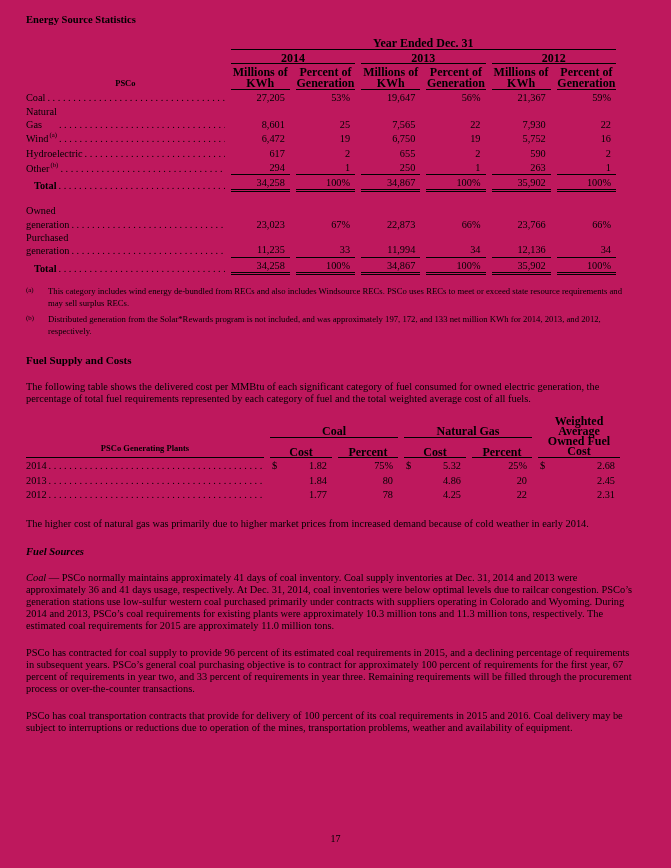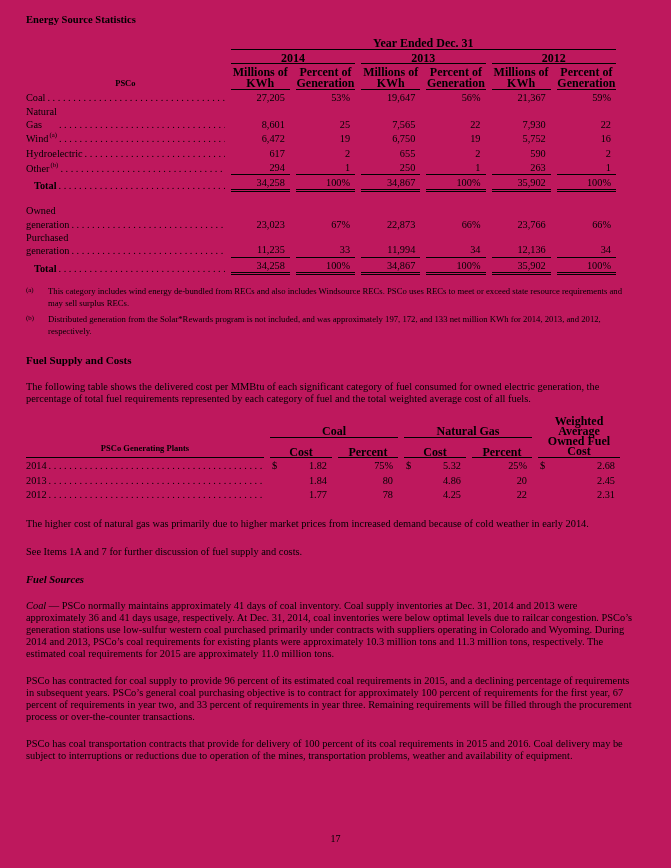--- a/index.html
+++ b/index.html
@@ -336,21 +336,20 @@
       <td class="num">4.25</td>
       <td class="num">22</td>
       <td class="dol"></td>
       <td class="num">2.31</td>
     </tr>
   </tbody>
     </table>
 
   <p class="body" style="margin-top:17px;">The higher cost of natural gas was primarily due to higher market prices from increased demand because of cold weather in early 2014.</p>
 
-  <p class="body" style="margin-top:16px;">See Items 1A and 7 for further discussion of fuel supply and costs.</p>
 
   <div class="subsection-title">Fuel Sources</div>
 
   <p class="body"><span class="i">Coal</span><span> — PSCo normally maintains approximately 41 days of coal inventory.  Coal supply inventories at Dec. 31, 2014 and 2013 were approximately 36 and 41 days usage, respectively.  At Dec. 31, 2014, coal inventories were below optimal levels due to railcar congestion. PSCo’s generation stations use low-sulfur western coal purchased primarily under contracts with suppliers operating in Colorado and Wyoming.  During 2014 and 2013, PSCo’s coal requirements for existing plants were approximately 10.3 million tons and 11.3 million tons, respectively.  The estimated coal requirements for 2015 are approximately 11.0 million tons.</span></p>
 
   <p class="body">PSCo has contracted for coal supply to provide 96 percent of its estimated coal requirements in 2015, and a declining percentage of requirements in subsequent years.  PSCo’s general coal purchasing objective is to contract for approximately 100 percent of requirements for the first year, 67 percent of requirements in year two, and 33 percent of requirements in year three.  Remaining requirements will be filled through the procurement process or over-the-counter transactions.</p>
 
   <p class="body">PSCo has coal transportation contracts that provide for delivery of 100 percent of its coal requirements in 2015 and 2016.  Coal delivery may be subject to interruptions or reductions due to operation of the mines, transportation problems, weather and availability of equipment.</p>
 
   <div class="pgnum">17</div>

